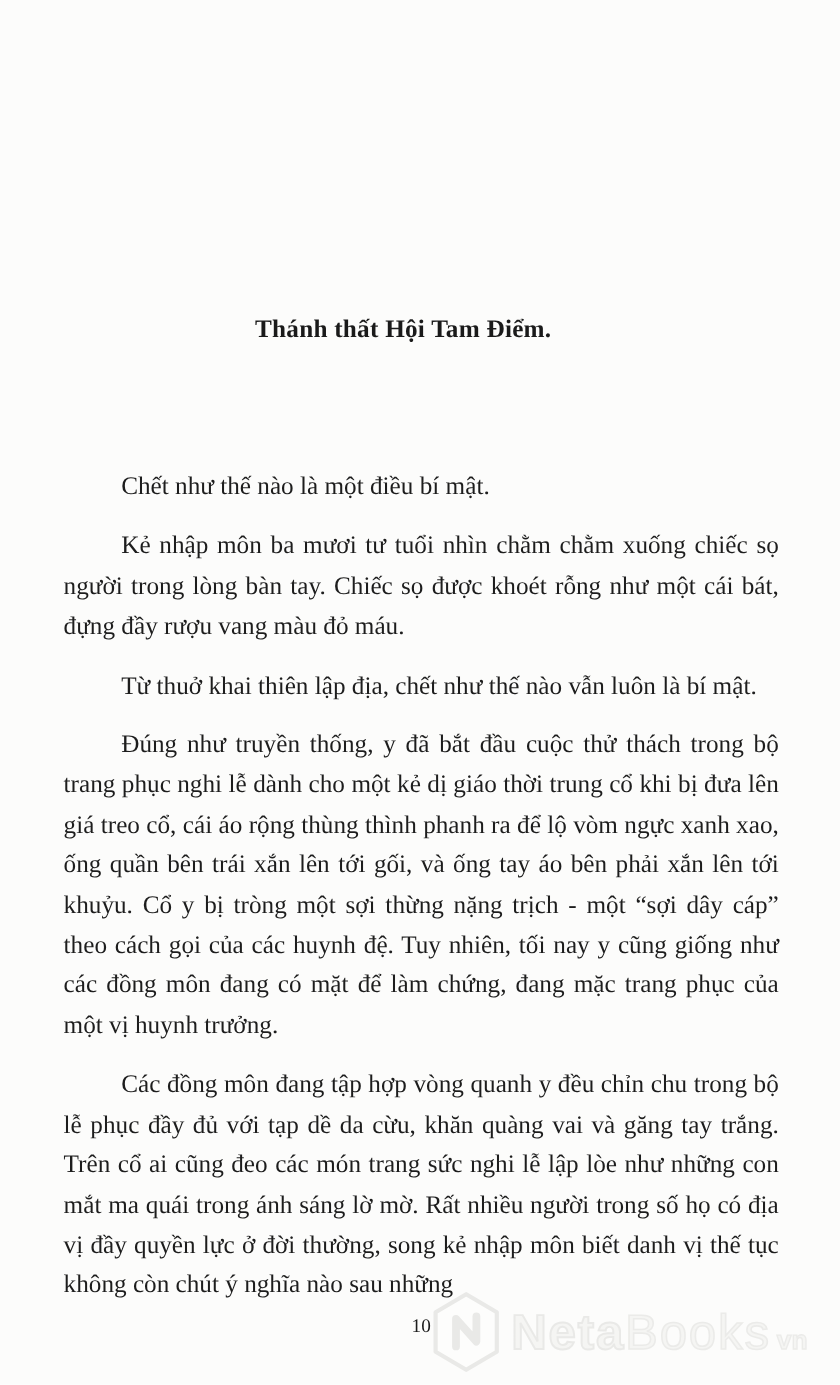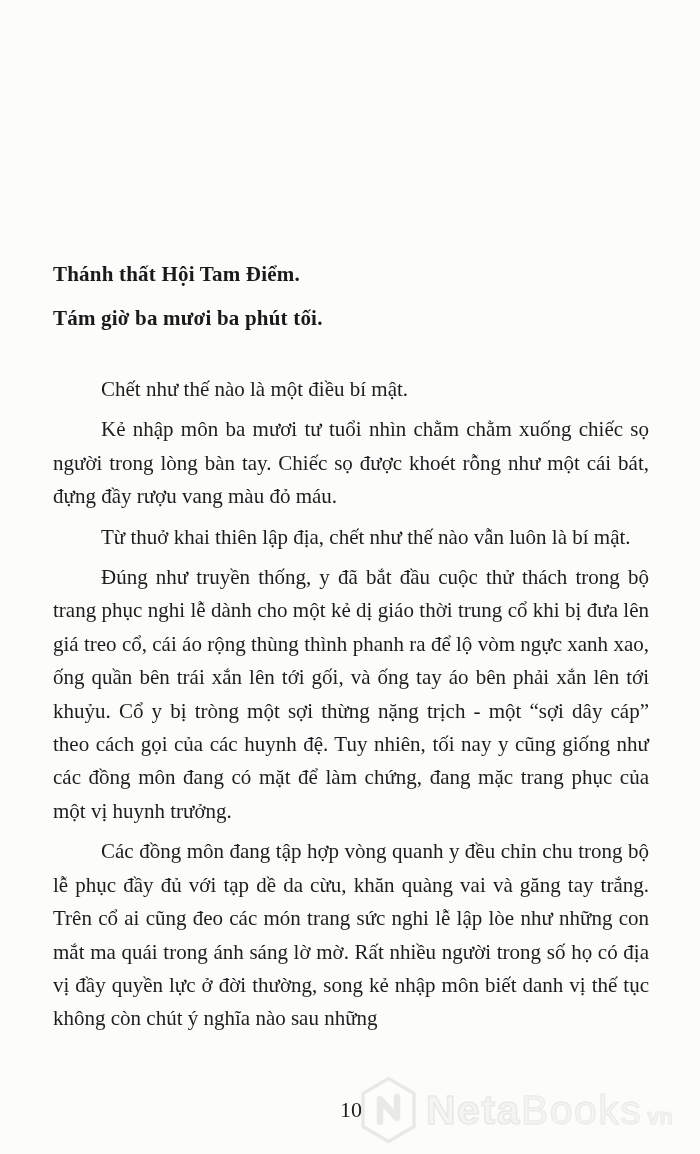--- a/index.html
+++ b/index.html
@@ -7,51 +7,51 @@
     position: relative;
     width: 700px;
     height: 1154px;
     background: #fcfcfb;
     overflow: hidden;
     font-family: "Liberation Serif", serif;
   }
   .scene-header {
     position: absolute;
     top: 252px;
-    left: 53px;
+    left: 38px;
     width: 596px;
-    text-align: left;
+    text-align: center;
     font-weight: bold;
     font-size: 21px;
     line-height: 44px;
     color: #1a1a1a;
     letter-spacing: 0.2px;
   }
   .body-text {
     position: absolute;
     top: 373px;
     left: 53px;
     width: 596px;
     font-size: 21px;
     line-height: 33.4px;
     text-align: justify;
     color: #1d1d1d;
   }
   .body-text p {
-    margin: 0 0 7px 0;
+    margin: 16px 0 7px 0;
     text-indent: 48px;
   }
   .body-text em { font-style: italic; }
   .page-number {
     position: absolute;
     top: 1097px;
     left: 53px;
     width: 596px;
     text-align: center;
-    font-size: 22px;
+    font-size: 16px;
     color: #1d1d1d;
   }
   .watermark {
     position: absolute;
     left: 360px;
     top: 1074px;
     height: 72px;
     display: flex;
     align-items: center;
     pointer-events: none;
@@ -82,21 +82,20 @@
     white-space: nowrap;
   }
 </style>
 </head>
 <body>
 
 <div class="page">
 
   <div class="scene-header">
     <div>Thánh thất Hội Tam Điểm.</div>
-    <div>Tám giờ ba mươi ba phút tối.</div>
   </div>
 
   <div class="body-text">
       <p><span>Chết như thế nào là một điều bí mật.</span></p>
       <p><span>Kẻ nhập môn ba mươi tư tuổi nhìn chằm chằm xuống chiếc sọ người trong lòng bàn tay. Chiếc sọ được khoét rỗng như một cái bát, đựng đầy rượu vang màu đỏ máu.</span></p>
       <p><span>Từ thuở khai thiên lập địa, chết như thế nào vẫn luôn là bí mật.</span></p>
       <p><span>Đúng như truyền thống, y đã bắt đầu cuộc thử thách trong bộ trang phục nghi lễ dành cho một kẻ dị giáo thời trung cổ khi bị đưa lên giá treo cổ, cái áo rộng thùng thình phanh ra để lộ vòm ngực xanh xao, ống quần bên trái xắn lên tới gối, và ống tay áo bên phải xắn lên tới khuỷu. Cổ y bị tròng một sợi thừng nặng trịch - một “sợi dây cáp” theo cách gọi của các huynh đệ. Tuy nhiên, tối nay y cũng giống như các đồng môn đang có mặt để làm chứng, đang mặc trang phục của một vị huynh trưởng.</span></p>
       <p><span>Các đồng môn đang tập hợp vòng quanh y đều chỉn chu trong bộ lễ phục đầy đủ với tạp dề da cừu, khăn quàng vai và găng tay trắng. Trên cổ ai cũng đeo các món trang sức nghi lễ lập lòe như những con mắt ma quái trong ánh sáng lờ mờ. Rất nhiều người trong số họ có địa vị đầy quyền lực ở đời thường, song kẻ nhập môn biết danh vị thế tục không còn chút ý nghĩa nào sau những</span></p>
     </div>
 

